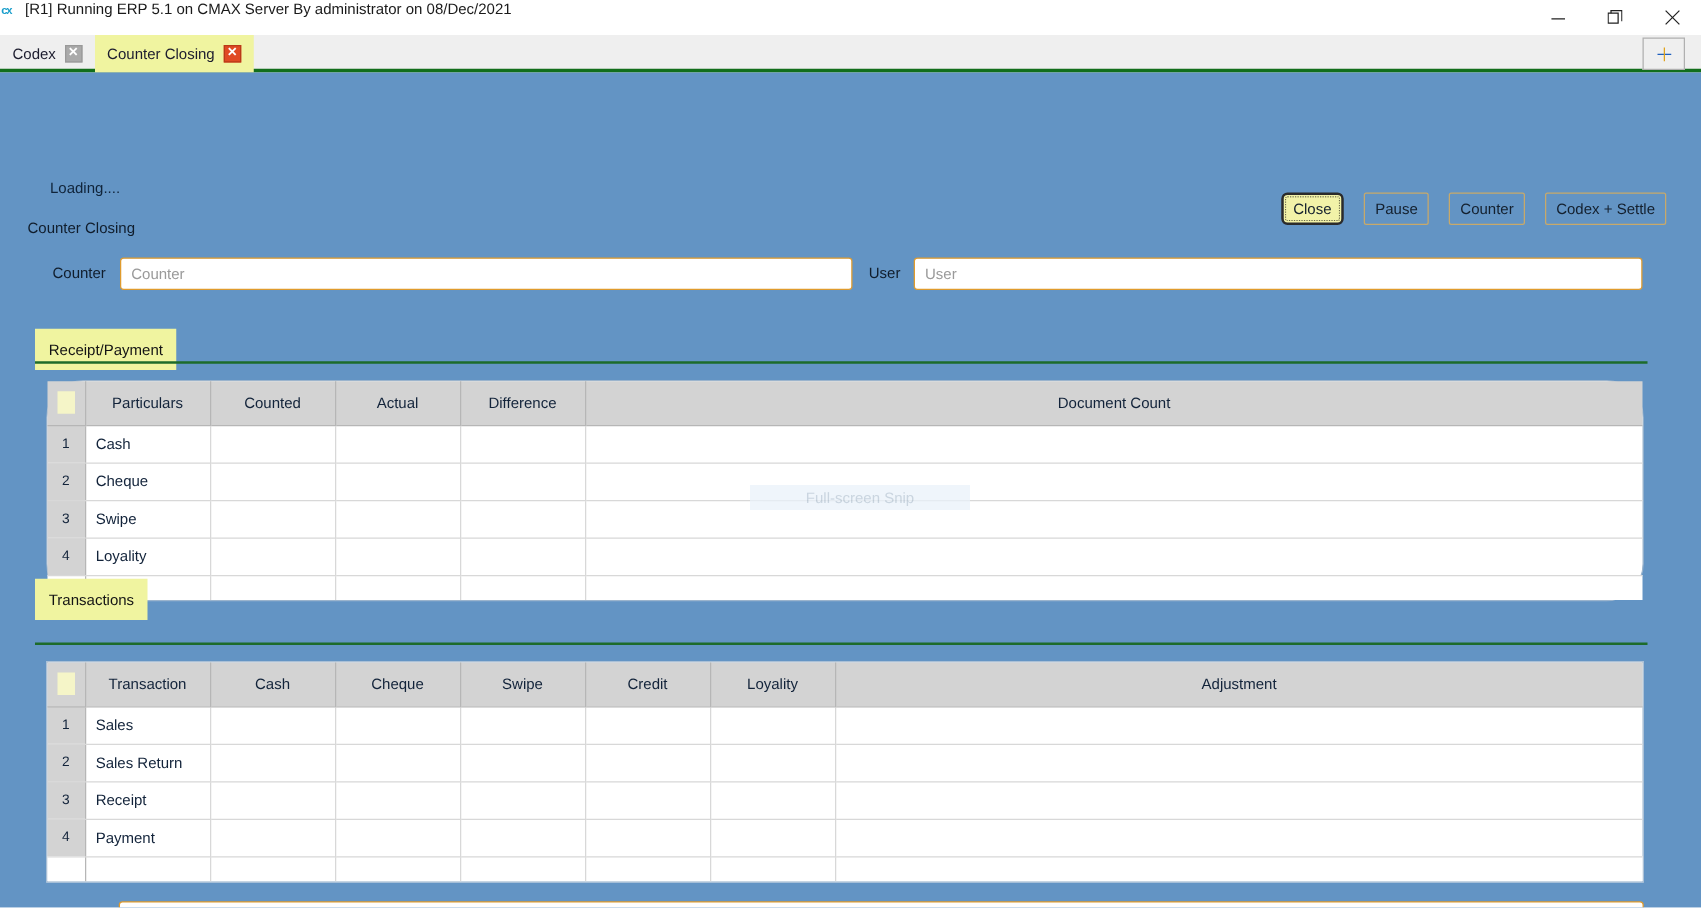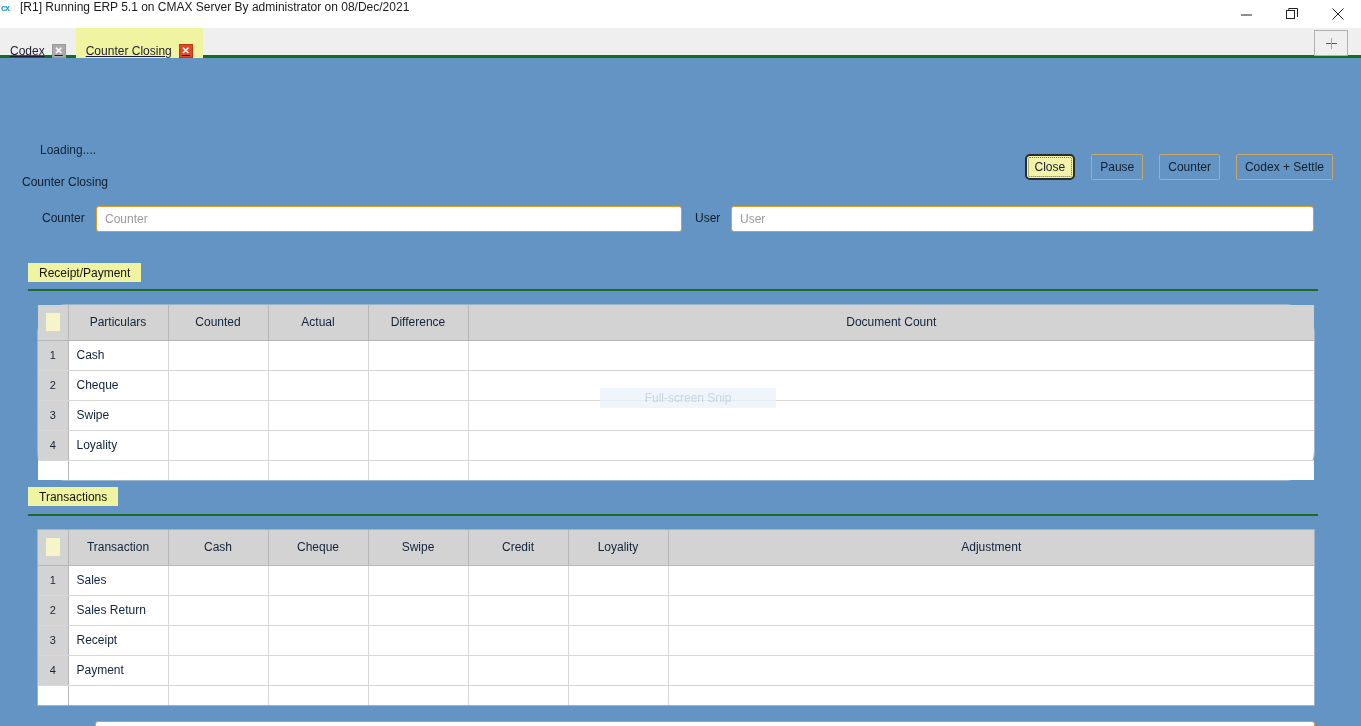--- a/index.html
+++ b/index.html
@@ -33,23 +33,23 @@
   }
   .win-btn svg { display: block; }
 
   
   .tabstrip {
     position: relative; height: 30px; background: #efefef;
     display: flex; align-items: stretch;
     border-bottom: 3px solid #126e1b;
   }
   .tab {
-    display: flex; align-items: flex-end; gap: 7px;
+    display: flex; align-items: center; gap: 7px;
     padding: 0 10px; height: 30px;
-    font-size: 12px; color: #1c1c2e; text-decoration: underline;
+    font-size: 12px; color: #1c1c2e;
   }
   .tab.active { background: #f0f4a0; }
   .tab-close {
     width: 14px; height: 14px; flex: 0 0 14px;
     display: flex; align-items: center; justify-content: center;
     font-size: 10px; line-height: 1; font-weight: bold;
     color: #ffffff; background: #aaaaaa;
     border: 1px solid #999999;
   }
   .tab-close.danger { background: #e04a23; border-color: #b93a18; }
@@ -99,21 +99,21 @@
     position: absolute; top: 0; height: 26px;
     background: #ffffff; border: 1px solid #e09b2d; border-radius: 3px;
     font-size: 12px; color: #9a9a9a;
     padding: 0 8px; line-height: 24px;
     font-family: "Liberation Sans", sans-serif;
   }
   .fld-input::placeholder { color: #9a9a9a; }
 
   
   .sec-tab {
-    position: absolute; height: 19px; padding: 0 11px;
+    position: absolute; height: 33px; padding: 0 11px;
     background: #f0f4a0; font-size: 12px; color: #141414;
     display: flex; align-items: center;
   }
   .sec-rule {
     position: absolute; height: 2px; background: #1d6b2a;
   }
 
   
   .grid {
     position: absolute; background: #ffffff;
@@ -277,21 +277,21 @@
           <td></td>
           <td></td>
           <td></td>
           <td></td>
           <td></td>
         </tr>
       </tbody>
     </table>
   </div>
 
-  <div class="sec-tab" style="left:28px; top:429px;">
+  <div class="sec-tab" style="left:28px; top:405px;">
     <span>Transactions</span>
   </div>
   <div class="sec-rule" style="left:28px; top:456px; width:1290px;"></div>
 
   <div class="grid" style="left:37px; top:471px; width:1278px;">
     <table>
       <colgroup>
         <col style="width:30px">
           <col style="width:100px">
           <col style="width:100px">

